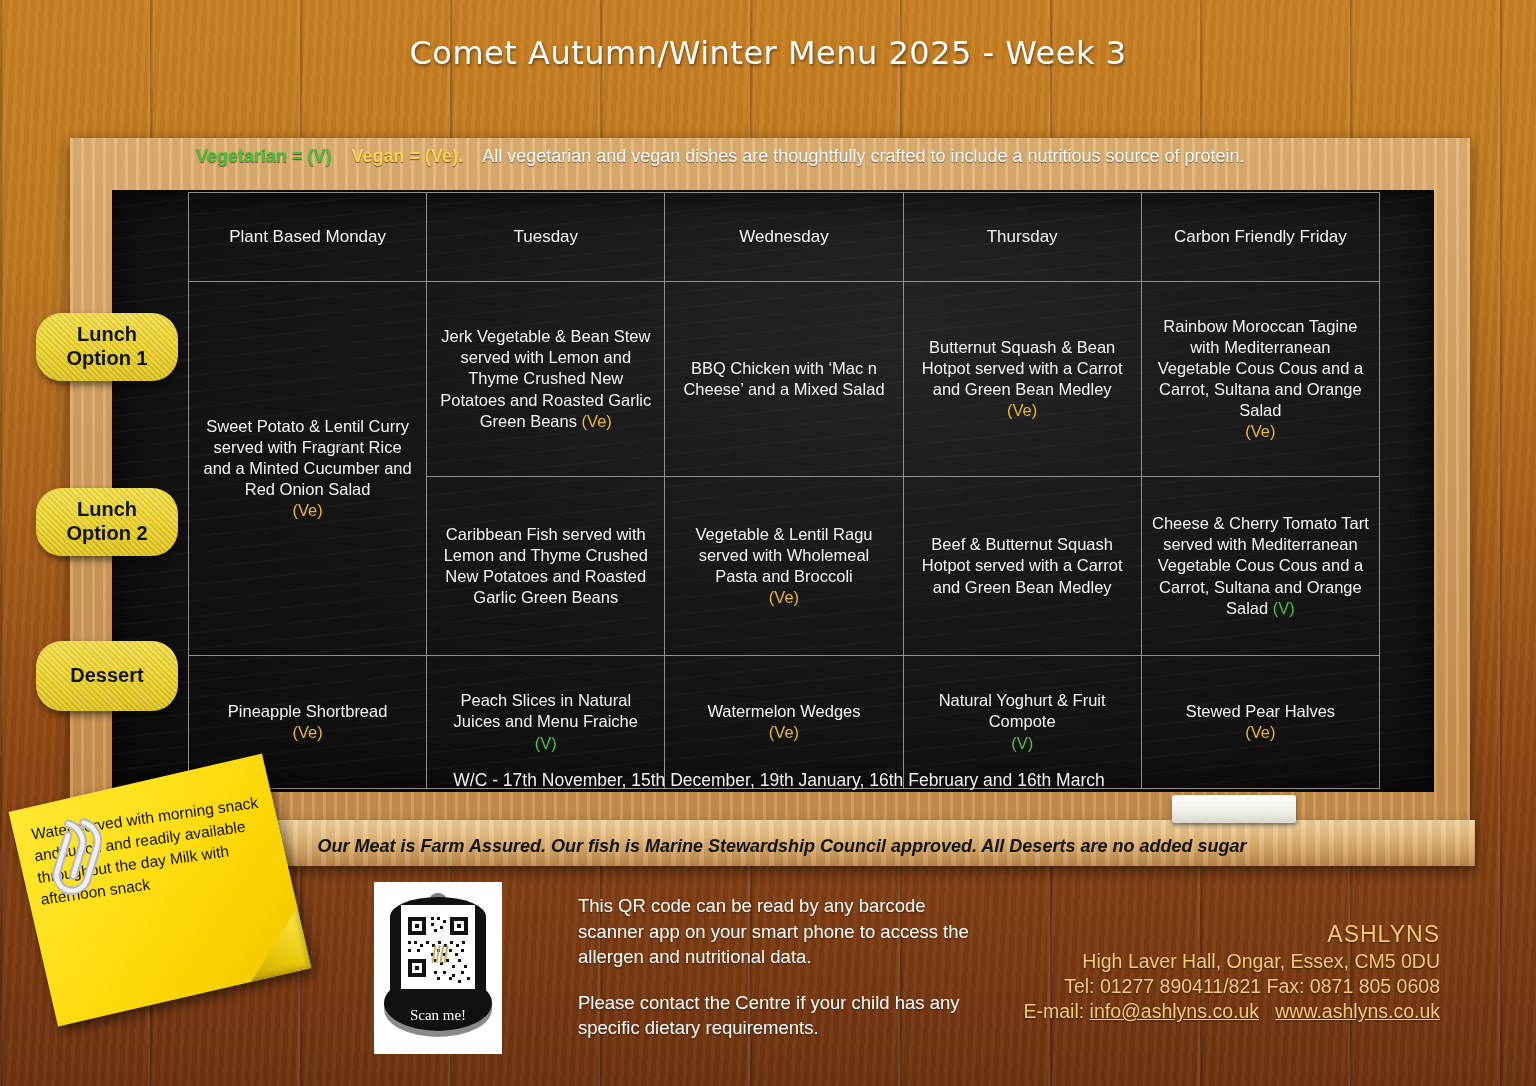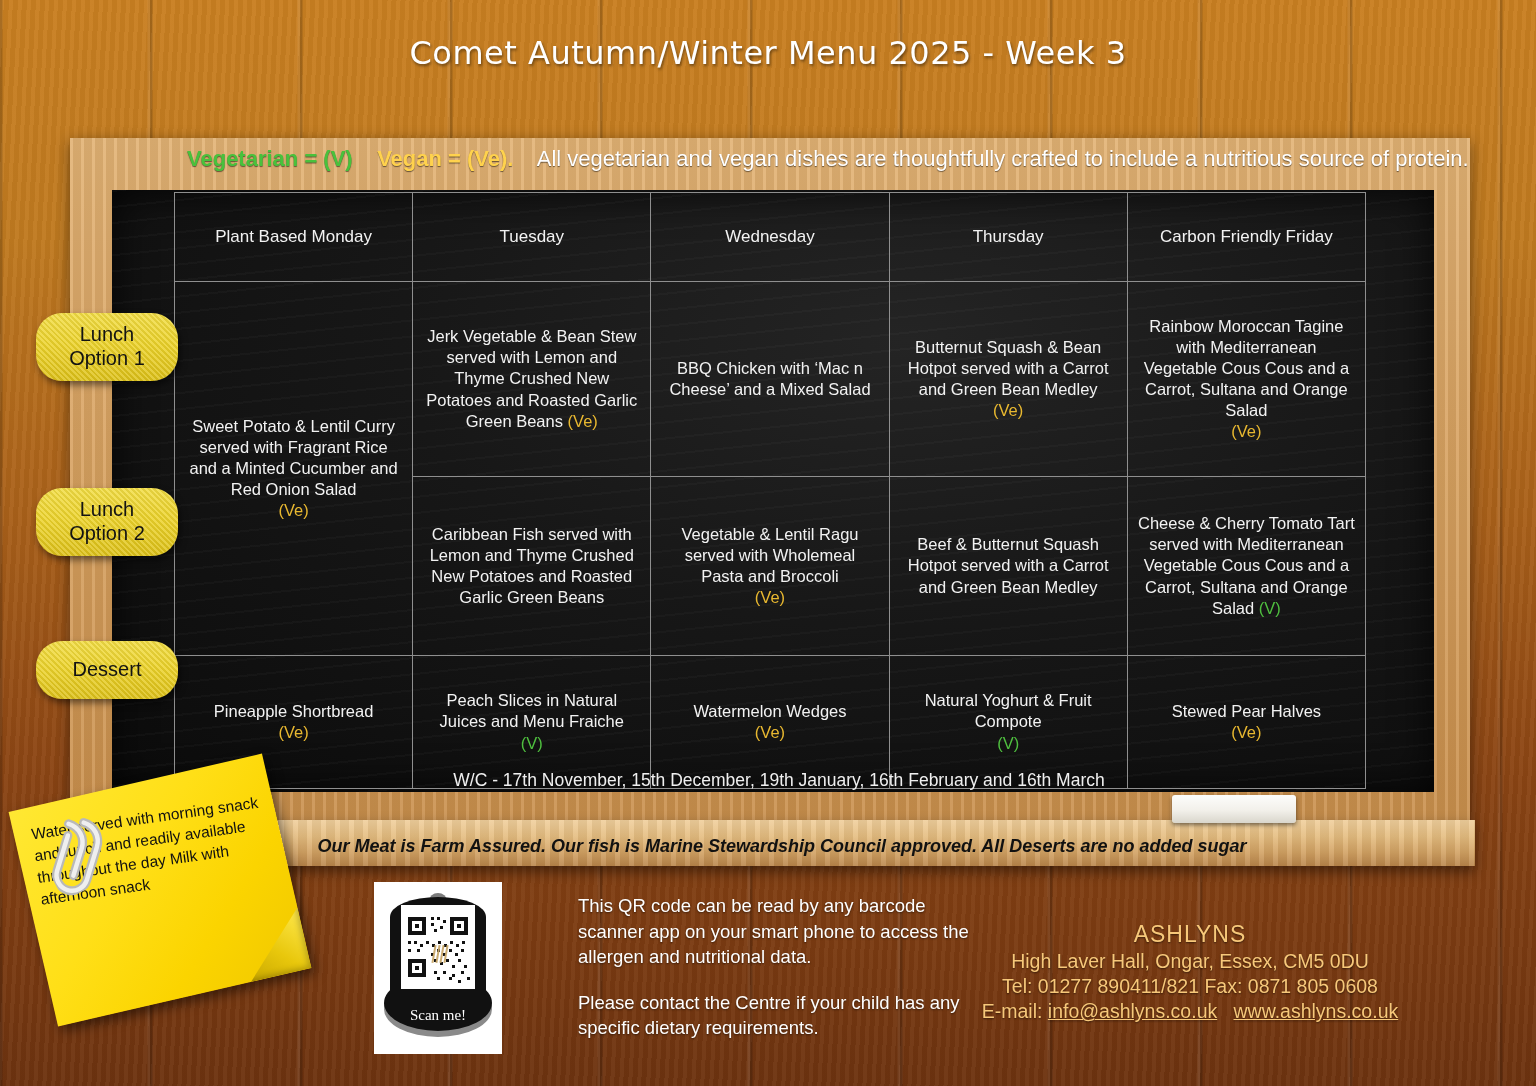--- a/index.html
+++ b/index.html
@@ -46,52 +46,52 @@
     background:linear-gradient(180deg,#f0cf9c 0%,#e5bd80 35%,#d2a263 70%,#b9854a 100%);
     box-shadow:0 6px 12px rgba(0,0,0,.45);}
   #ledge::after{content:"";position:absolute;inset:0;pointer-events:none;
     background:repeating-linear-gradient(90deg,
       rgba(255,255,255,.10) 0 5px, rgba(0,0,0,.05) 5px 14px);}
   #eraser{position:absolute;left:1172px;top:795px;width:124px;height:28px;
     background:linear-gradient(180deg,#fdfdfb 0%,#f2f0ea 55%,#d9d6cc 100%);
     border-radius:3px;box-shadow:0 2px 4px rgba(0,0,0,.5);}
 
   
-  #legend{position:absolute;left:187px;top:146px;width:1200px;
-    font-size:22px;color:#fff;white-space:nowrap;
+  #legend{position:absolute;left:196px;top:146px;width:1200px;
+    font-size:18px;color:#fff;white-space:nowrap;
     text-shadow:0 1px 1px rgba(0,0,0,.5);}
   #legend .veg{color:#49c13c;font-weight:bold;}
   #legend .vgn{color:#ffd24d;font-weight:bold;}
   #legend .rest{color:#fff;}
 
   
-  #table{position:absolute;left:174px;top:192px;width:1192px;height:544px;
+  #table{position:absolute;left:188px;top:192px;width:1192px;height:544px;
     border-collapse:collapse;table-layout:fixed;padding-left:22px;}
   #table td,#table th{border:1px solid #8f8f8f;color:#f2f2f2;
     font-size:16.5px;line-height:1.28;text-align:center;vertical-align:middle;
     padding:6px 10px;font-weight:400;}
   #table th{height:76px;font-size:17px;}
   .r1 td{height:182px;}
   .r2 td{height:166px;}
   .r3 td{height:120px;}
   .tag-ve{color:#e8b830;}
   .tag-v{color:#4fbf3f;}
   td.mon-span{font-size:16.5px;}
 
   
   .pill{position:absolute;border-radius:26px;
     background:
       repeating-linear-gradient(45deg, rgba(255,255,255,.16) 0 2px, rgba(0,0,0,.06) 2px 4px),
       linear-gradient(180deg,#f2dd44 0%,#ecd229 48%,#ddc118 100%);
-    color:#131313;font-weight:normal;font-size:20px;line-height:1.18;
+    color:#131313;font-weight:bold;font-size:20px;line-height:1.18;
     display:flex;align-items:center;justify-content:center;text-align:center;
     box-shadow:2px 4px 7px rgba(0,0,0,.5);}
   #pill-l1{left:36px;top:313px;width:142px;height:68px;}
   #pill-l2{left:36px;top:488px;width:142px;height:68px;}
-  #pill-dsrt{left:36px;top:641px;width:142px;height:58px;}
+  #pill-dsrt{left:36px;top:641px;width:142px;height:70px;}
 
   
   #note{position:absolute;left:30px;top:780px;width:260px;height:220px;
     transform:rotate(-13deg);}
   #note .paper{position:absolute;inset:0;
     background:linear-gradient(135deg,#ffe833 0%,#ffdf17 40%,#fbd400 70%,#f0c800 100%);
     box-shadow:3px 6px 12px rgba(0,0,0,.5);}
   #note .curl{position:absolute;right:0;bottom:0;width:62px;height:62px;
     background:linear-gradient(225deg,#ffe94d 0%,#e8c70c 55%,#c9a800 100%);
     clip-path:polygon(100% 0,100% 100%,0 100%);
@@ -110,21 +110,21 @@
 
   
   #qrbox{position:absolute;left:374px;top:882px;width:128px;height:172px;
     background:#fff;display:flex;align-items:center;justify-content:center;}
   #qrtext{position:absolute;left:578px;top:893px;width:400px;
     color:#fff;font-size:18.5px;line-height:1.38;text-shadow:0 1px 2px rgba(0,0,0,.5);}
   #qrtext p{margin:0 0 20px 0;}
   #qrtext p:last-child{margin-bottom:6px;}
 
   
-  #contact{position:absolute;left:940px;top:920px;width:500px;text-align:center;
+  #contact{position:absolute;left:940px;top:920px;width:500px;text-align:right;
     color:#f7c87a;font-size:19.5px;line-height:1.28;
     text-shadow:0 1px 2px rgba(0,0,0,.55);}
   #contact .big{font-size:23px;letter-spacing:1px;}
   #contact .u{text-decoration:underline;}
 </style>
 </head>
 <body>
 
 <div id="stage">
   <div id="grain"></div>

